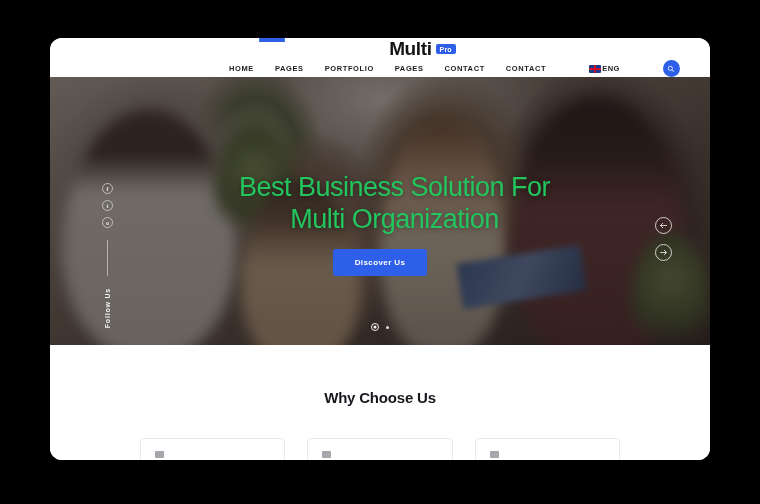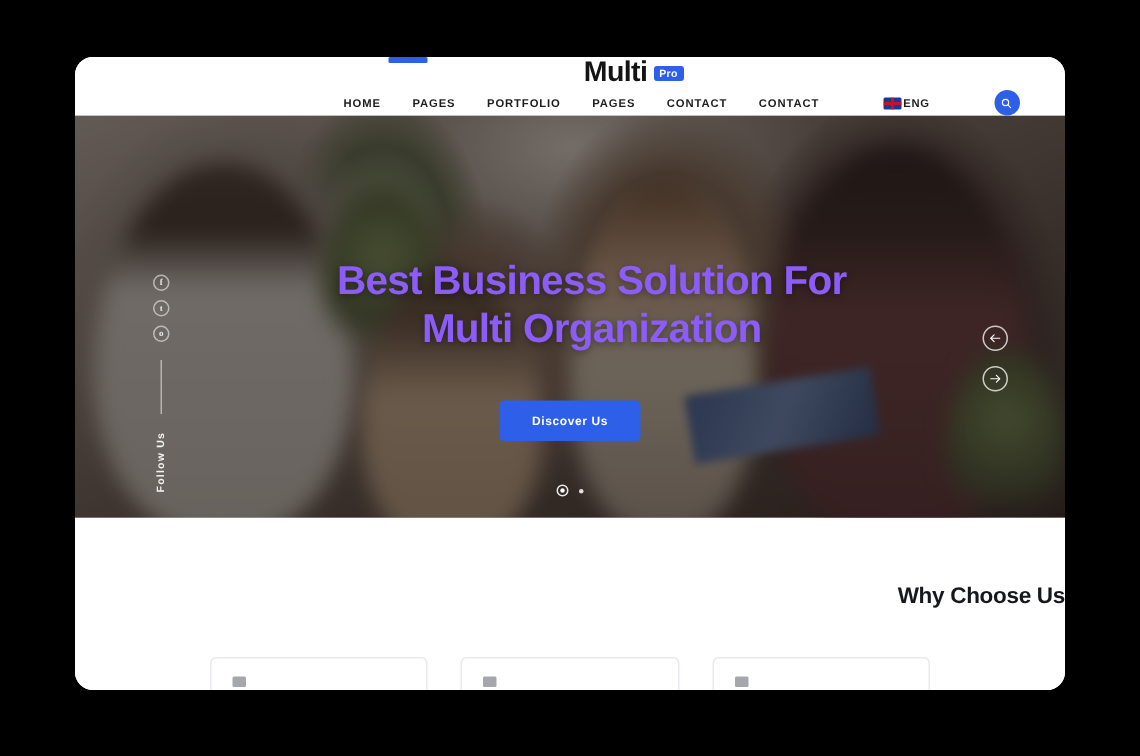--- a/index.html
+++ b/index.html
@@ -218,29 +218,29 @@
   
   .hero-copy {
     position: absolute;
     left: 0; right: 0; top: 95px;
     text-align: center;
     z-index: 4;
   }
   .hero-title {
     font-size: 27px;
     line-height: 1.17;
-    font-weight: bold;
-    color: #8b5cf6;
+    font-weight: normal;
+    color: #22c55e;
     letter-spacing: -0.5px;
     text-shadow: 0 1px 5px rgba(0,0,0,0.35);
     padding-left: 29px;
   }
   .hero-cta {
     display: inline-block;
-    margin-top: 32px;
+    margin-top: 14px;
     background: #2d5fe8;
     color: #fff;
     font-size: 8px;
     font-weight: bold;
     letter-spacing: 0.4px;
     padding: 9px 22px;
     border-radius: 3px;
     border: none;
     cursor: pointer;
     font-family: "Liberation Sans", sans-serif;
@@ -304,21 +304,20 @@
   .why {
     background: #fff;
     padding-top: 44px;
     text-align: center;
   }
   .why-title {
     font-size: 15px;
     font-weight: bold;
     color: #16181d;
     letter-spacing: -0.2px;
-    text-align: right;
   }
   .cards {
     display: flex;
     justify-content: center;
     gap: 22px;
     margin-top: 32px;
     padding: 0 90px;
   }
   .card {
     flex: 1;

